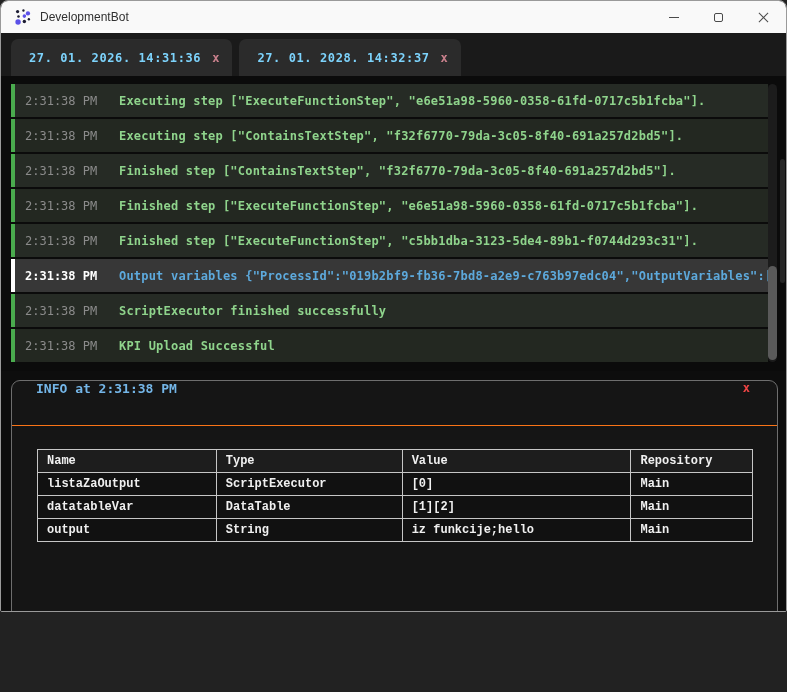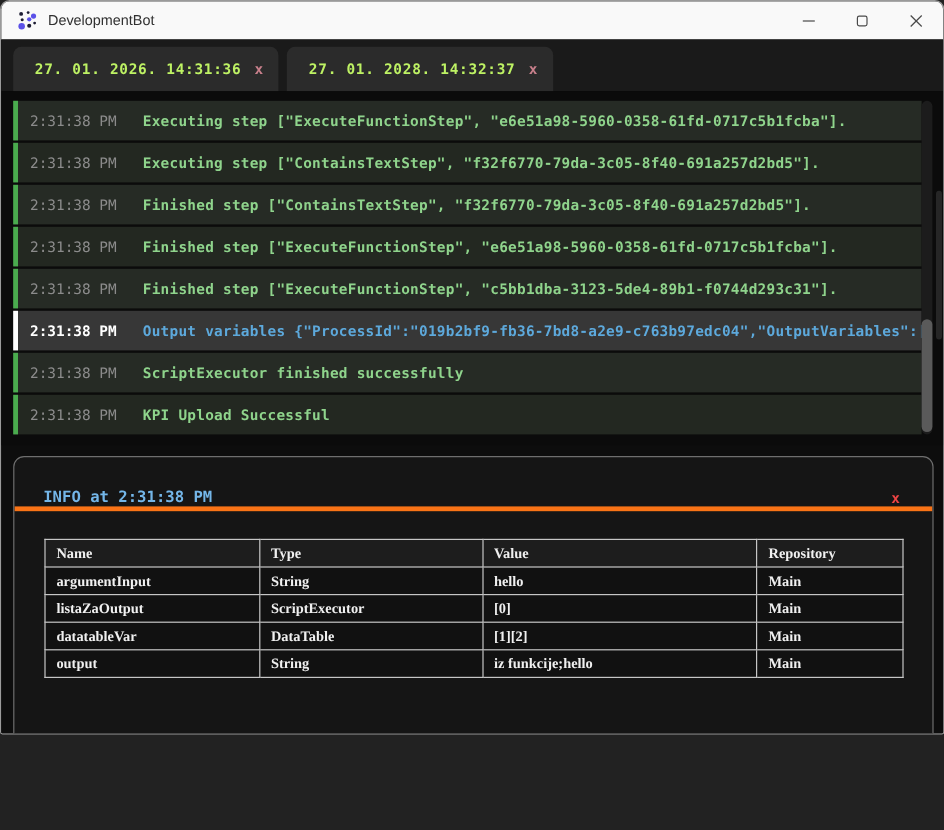--- a/index.html
+++ b/index.html
@@ -46,21 +46,21 @@
 
   .tabstrip {
     height:43px; flex:0 0 43px; background:#1a1a1a;
     display:flex; align-items:flex-end; padding-left:10px; gap:7px;
   }
   .tab {
     height:37px; background:#2b2b2b; border-radius:7px 7px 0 0;
     display:flex; align-items:center; padding:0 13px 0 18px; gap:11px;
   }
   .tab-label {
-    font:700 12px "DejaVu Sans Mono", monospace; color:#bef264; letter-spacing:0.6px; white-space:nowrap;
+    font:700 12px "DejaVu Sans Mono", monospace; color:#7dd3fc; letter-spacing:0.6px; white-space:nowrap;
   }
   .tab-close { font:700 12px "DejaVu Sans Mono", monospace; color:var(--tab_close_pink); }
 
   
   .log-area { height:295px; flex:0 0 295px; background:#0b0b0b; padding:8px 0 0 10px; position:relative; }
   .log-list { display:flex; flex-direction:column; gap:2px; width:757px; }
   .log-row {
     height:33px; display:flex; align-items:center; padding-left:10px;
     border-left:4px solid var(--accent_green); background:#232821;
   }
@@ -84,28 +84,28 @@
     background:#5a5a5a; border-radius:5px;
   }
   .edge-scrollbar { position:absolute; right:1px; top:83px; width:5px; height:124px; background:#262626; border-radius:3px; }
 
   
   .info-panel {
     margin:9px 8px 0 10px; height:280px;
     border:1px solid #6e6e6e; border-radius:9px; background:#151515; overflow:hidden;
   }
   .panel-header {
-    height:45px; display:flex; align-items:flex-end;
-    padding:0 27px 0 24px; border-bottom:4px solid #f97316;
+    height:45px; display:flex; align-items:flex-start;
+    padding:0 27px 0 24px; border-bottom:1px solid #f97316;
   }
   .panel-title { flex:1; font:700 13px "DejaVu Sans Mono", monospace; color:var(--info_blue); }
   .panel-close { font:700 12px "DejaVu Sans Mono", monospace; color:var(--close_red); }
 
   .panel-body { padding:23px 24px 0 25px; }
-  table.vars { width:100%; border-collapse:collapse; font-family:Liberation Serif, serif; font-size:12px; color:#f0f0f0; }
+  table.vars { width:100%; border-collapse:collapse; font-family:Liberation Mono, monospace; font-size:12px; color:#f0f0f0; }
   table.vars col:nth-child(1){ width:25%; }
   table.vars col:nth-child(2){ width:26%; }
   table.vars col:nth-child(3){ width:32%; }
   table.vars col:nth-child(4){ width:17%; }
   table.vars th, table.vars td {
     border:1px solid #c6c6c6; height:23px; padding:0 4px 0 9px; text-align:left; white-space:nowrap;
   }
   table.vars th { font-weight:700; background:#1d1d1d; }
   table.vars td { font-weight:700; background:#111111; }
 </style>
@@ -212,26 +212,20 @@
             <thead>
               <tr>
                 <th>Name</th>
                 <th>Type</th>
                 <th>Value</th>
                 <th>Repository</th>
               </tr>
             </thead>
             <tbody>
               <tr>
-                <td>argumentInput</td>
-                <td>String</td>
-                <td>hello</td>
-                <td>Main</td>
-              </tr>
-              <tr>
                 <td>listaZaOutput</td>
                 <td>ScriptExecutor</td>
                 <td>[0]</td>
                 <td>Main</td>
               </tr>
               <tr>
                 <td>datatableVar</td>
                 <td>DataTable</td>
                 <td>[1][2]</td>
                 <td>Main</td>

